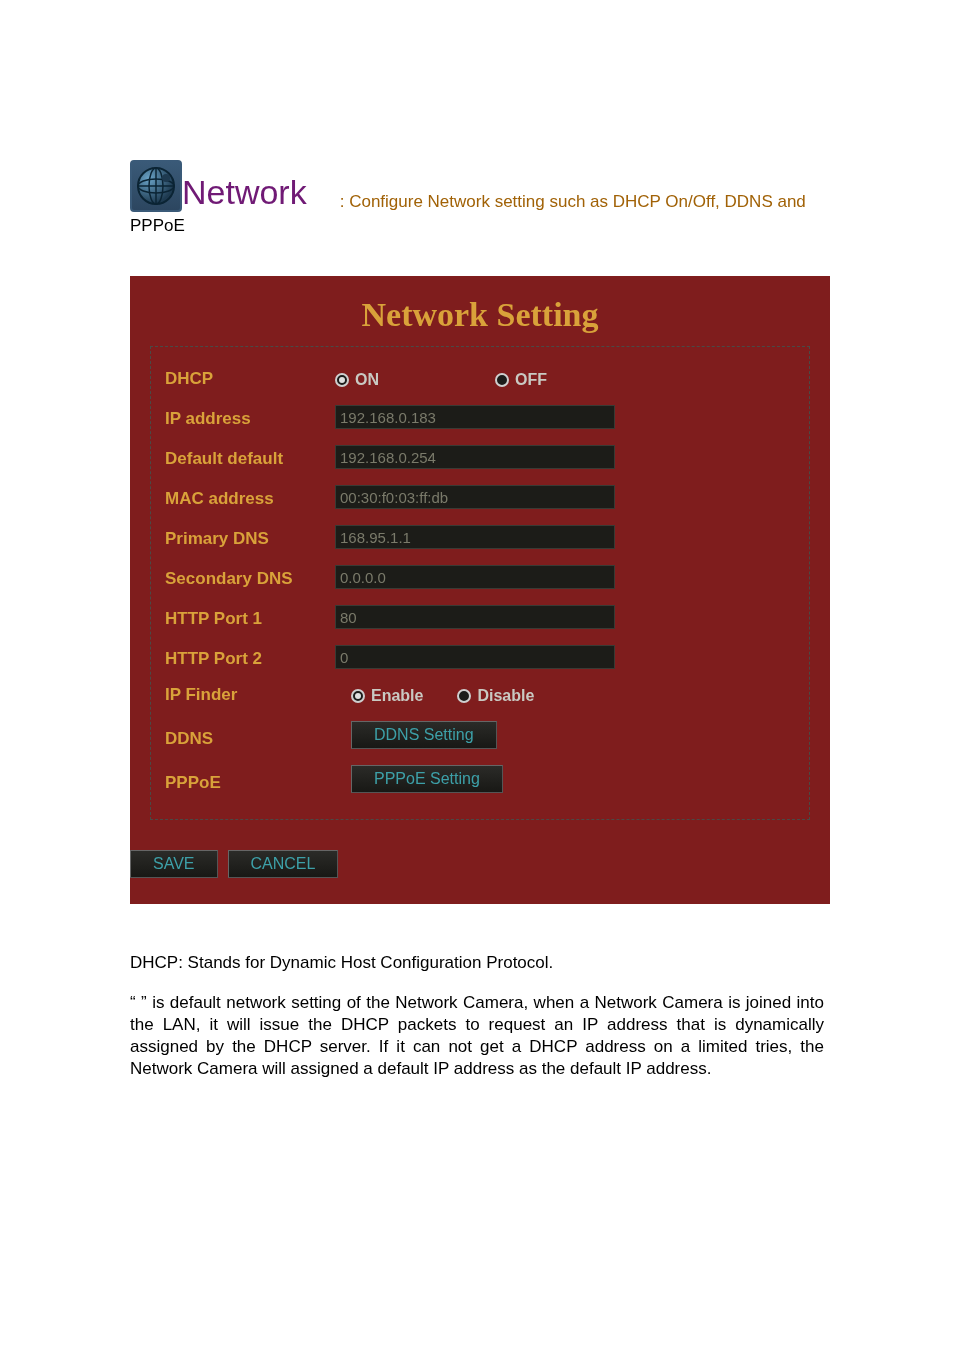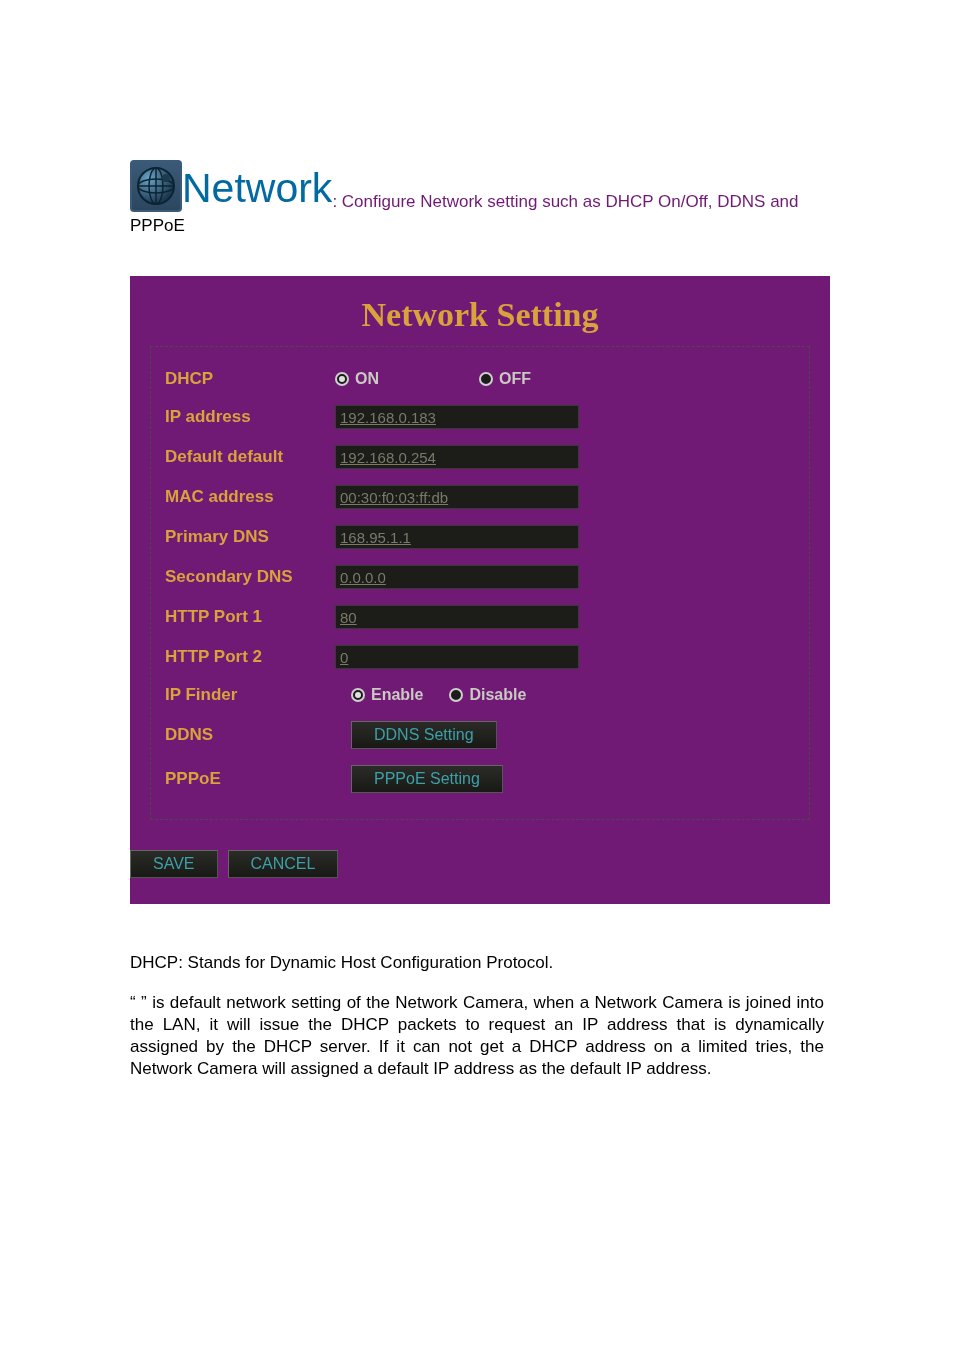--- a/index.html
+++ b/index.html
@@ -25,38 +25,39 @@
     vertical-align: bottom;
     background: linear-gradient(#3a5a78, #2c4660);
     border: 2px solid #3a5a78;
     border-radius: 4px;
     position: relative;
     overflow: hidden;
   }
   .intro-icon svg { width: 100%; height: 100%; }
   .intro-title {
     font-family: Arial, sans-serif;
-    font-size: 41px;
-    color: #0369a1;
+    font-size: 34px;
+    color: #701a75;
     vertical-align: bottom;
   }
   .intro-desc {
     font-size: 17px;
-    color: #701a75;
+    color: #a16207;
+    margin-left: 33px;
   }
   .intro-ppoe {
     font-size: 17px;
     display: block;
     margin-top: 4px;
   }
 
   .panel {
     margin-top: 40px;
     width: 700px;
-    background: #701a75;
+    background: #7f1d1d;
     padding: 0;
     box-sizing: border-box;
   }
   .panel-header {
     text-align: center;
     padding: 20px 0 12px 0;
   }
   .panel-title {
     font-family: "Times New Roman", serif;
     font-weight: bold;
@@ -67,34 +68,35 @@
   .panel-body {
     margin: 0 20px 10px 20px;
     padding: 14px 10px 18px 10px;
     border: 1px dashed #4a4a46;
     border-left: 1px dashed #4a4a46;
     border-right: 1px dashed #4a4a46;
   }
 
   .row {
     display: flex;
-    align-items: center;
+    align-items: flex-end;
     padding: 8px 4px;
   }
   .row .label {
     width: 170px;
     color: #d9a23a;
     font-weight: bold;
     font-family: Arial, sans-serif;
     font-size: 17px;
   }
   .row .control {
     flex: 1;
     display: flex;
     align-items: center;
+    gap: 8px;
   }
 
   
   .radio {
     display: inline-flex;
     align-items: center;
     gap: 6px;
     color: #c9c9c2;
     font-size: 16px;
     font-weight: bold;
@@ -113,29 +115,28 @@
   }
   .radio.selected .dot::after {
     content: "";
     width: 6px;
     height: 6px;
     border-radius: 50%;
     background: #e0e0e0;
   }
 
   .textfield {
-    width: 244px;
+    width: 280px;
     height: 24px;
     background: #1c1c18;
     color: #7a7a6a;
     border: 1px solid #3a3a34;
     font-size: 15px;
     padding: 0 4px;
     box-sizing: border-box;
-    text-decoration: underline;
   }
 
   .btn {
     background: linear-gradient(#2b2b28, #181815);
     color: #3da0a8;
     border: 1px solid #555;
     border-top-color: #666;
     border-left-color: #666;
     font-size: 16px;
     padding: 4px 22px;

